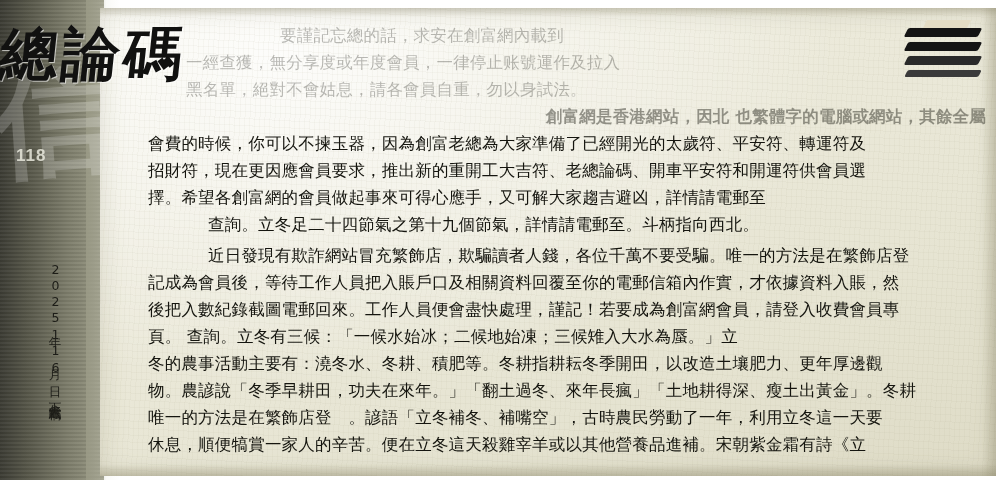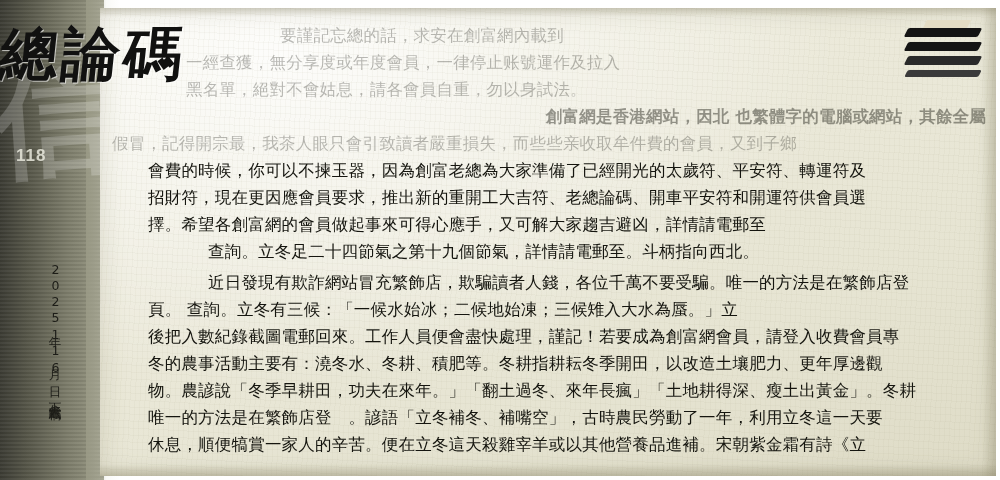--- a/index.html
+++ b/index.html
@@ -215,29 +215,29 @@
       <div class="bar b2"></div>
       <div class="bar b3"></div>
       <div class="bar b4"></div>
     </div>
 
     <div class="article">
       <div class="line faded indent-4">要謹記忘總的話，求安在創富網內載到</div>
       <div class="line faded indent-2">一經查獲，無分享度或年度會員，一律停止账號運作及拉入</div>
       <div class="line faded indent-2">黑名單，絕對不會姑息，請各會員自重，勿以身試法。</div>
       <div class="line faded2 indent-1 bold">創富網是香港網站，因北            也繁體字的電腦或網站，其餘全屬</div>
-      <div class="line faded">假冒，記得開宗最，我茶人眼只會引致讀者嚴重損失，而些些亲收取牟件費的會員，又到子鄉</div>
 
       <div class="line indent-3">會費的時候，你可以不揀玉器，因為創富老總為大家準備了已經開光的太歲符、平安符、轉運符及</div>
       <div class="line indent-3">招財符，現在更因應會員要求，推出新的重開工大吉符、老總論碼、開車平安符和開運符供會員選</div>
       <div class="line indent-3">擇。希望各創富網的會員做起事來可得心應手，又可解大家趨吉避凶，詳情請電郵至</div>
       <div class="line indent-6">查詢。立冬足二十四節氣之第十九個節氣，詳情請電郵至。斗柄指向西北。</div>
       <div class="line indent-6 row-gap-top">近日發現有欺詐網站冒充繁飾店，欺騙讀者人錢，各位千萬不要受騙。唯一的方法是在繁飾店登</div>
+      <div class="line indent-3">記成為會員後，等待工作人員把入賬戶口及相關資料回覆至你的電郵信箱內作實，才依據資料入賬，然</div>
+      <div class="line indent-3">後把入數紀錄截圖電郵回來。工作人員便會盡快處理，謹記！若要成為創富網會員，請登入收費會員專</div>
       <div class="line indent-3">頁。            查詢。立冬有三候：「一候水始冰；二候地始凍；三候雉入大水為蜃。」立</div>
-      <div class="line indent-3">後把入數紀錄截圖電郵回來。工作人員便會盡快處理，謹記！若要成為創富網會員，請登入收費會員專</div>
       <div class="line indent-3">冬的農事活動主要有：澆冬水、冬耕、積肥等。冬耕指耕耘冬季開田，以改造土壤肥力、更年厚邊觀</div>
       <div class="line indent-3">物。農諺說「冬季早耕田，功夫在來年。」「翻土過冬、來年長瘋」「土地耕得深、瘦土出黃金」。冬耕</div>
       <div class="line indent-3">唯一的方法是在繁飾店登　。諺語「立冬補冬、補嘴空」，古時農民勞動了一年，利用立冬這一天要</div>
       <div class="line indent-3">休息，順便犒賞一家人的辛苦。便在立冬這天殺雞宰羊或以其他營養品進補。宋朝紫金霜有詩《立</div>
 
     </div>
   </div>
 
   <div class="masthead">老總論碼</div>
 

